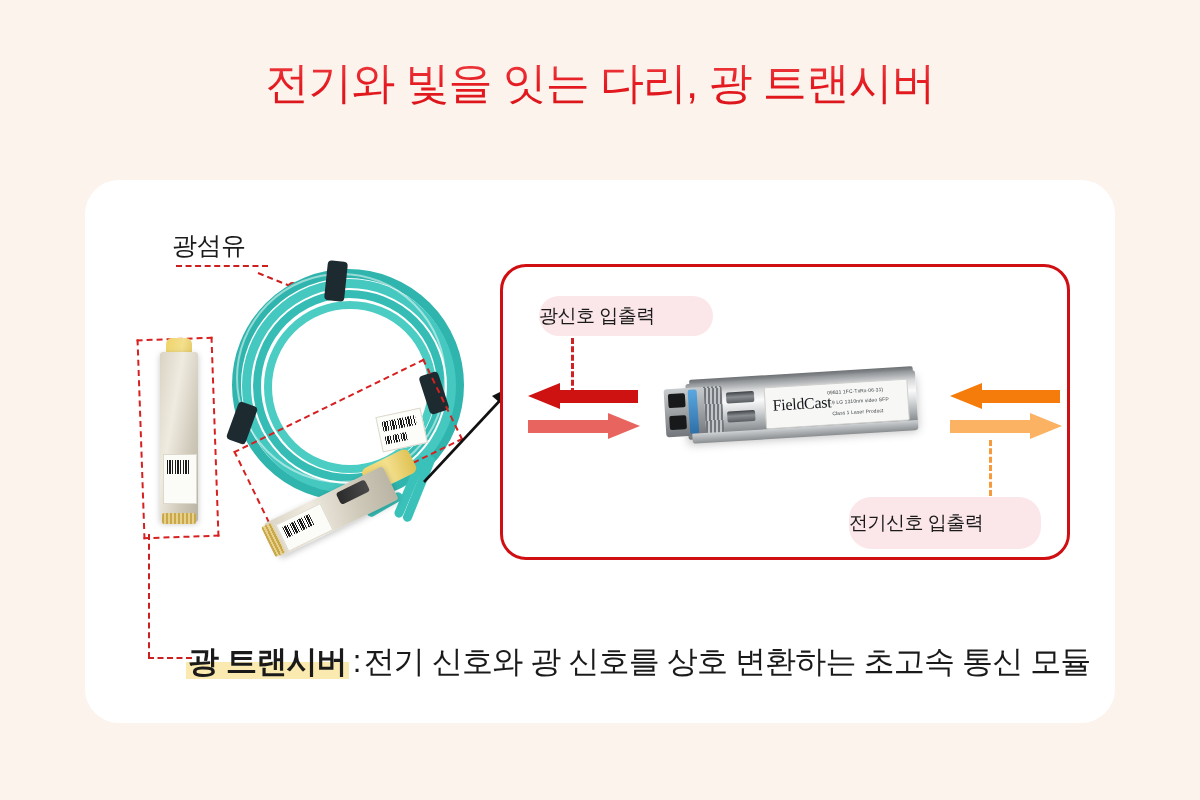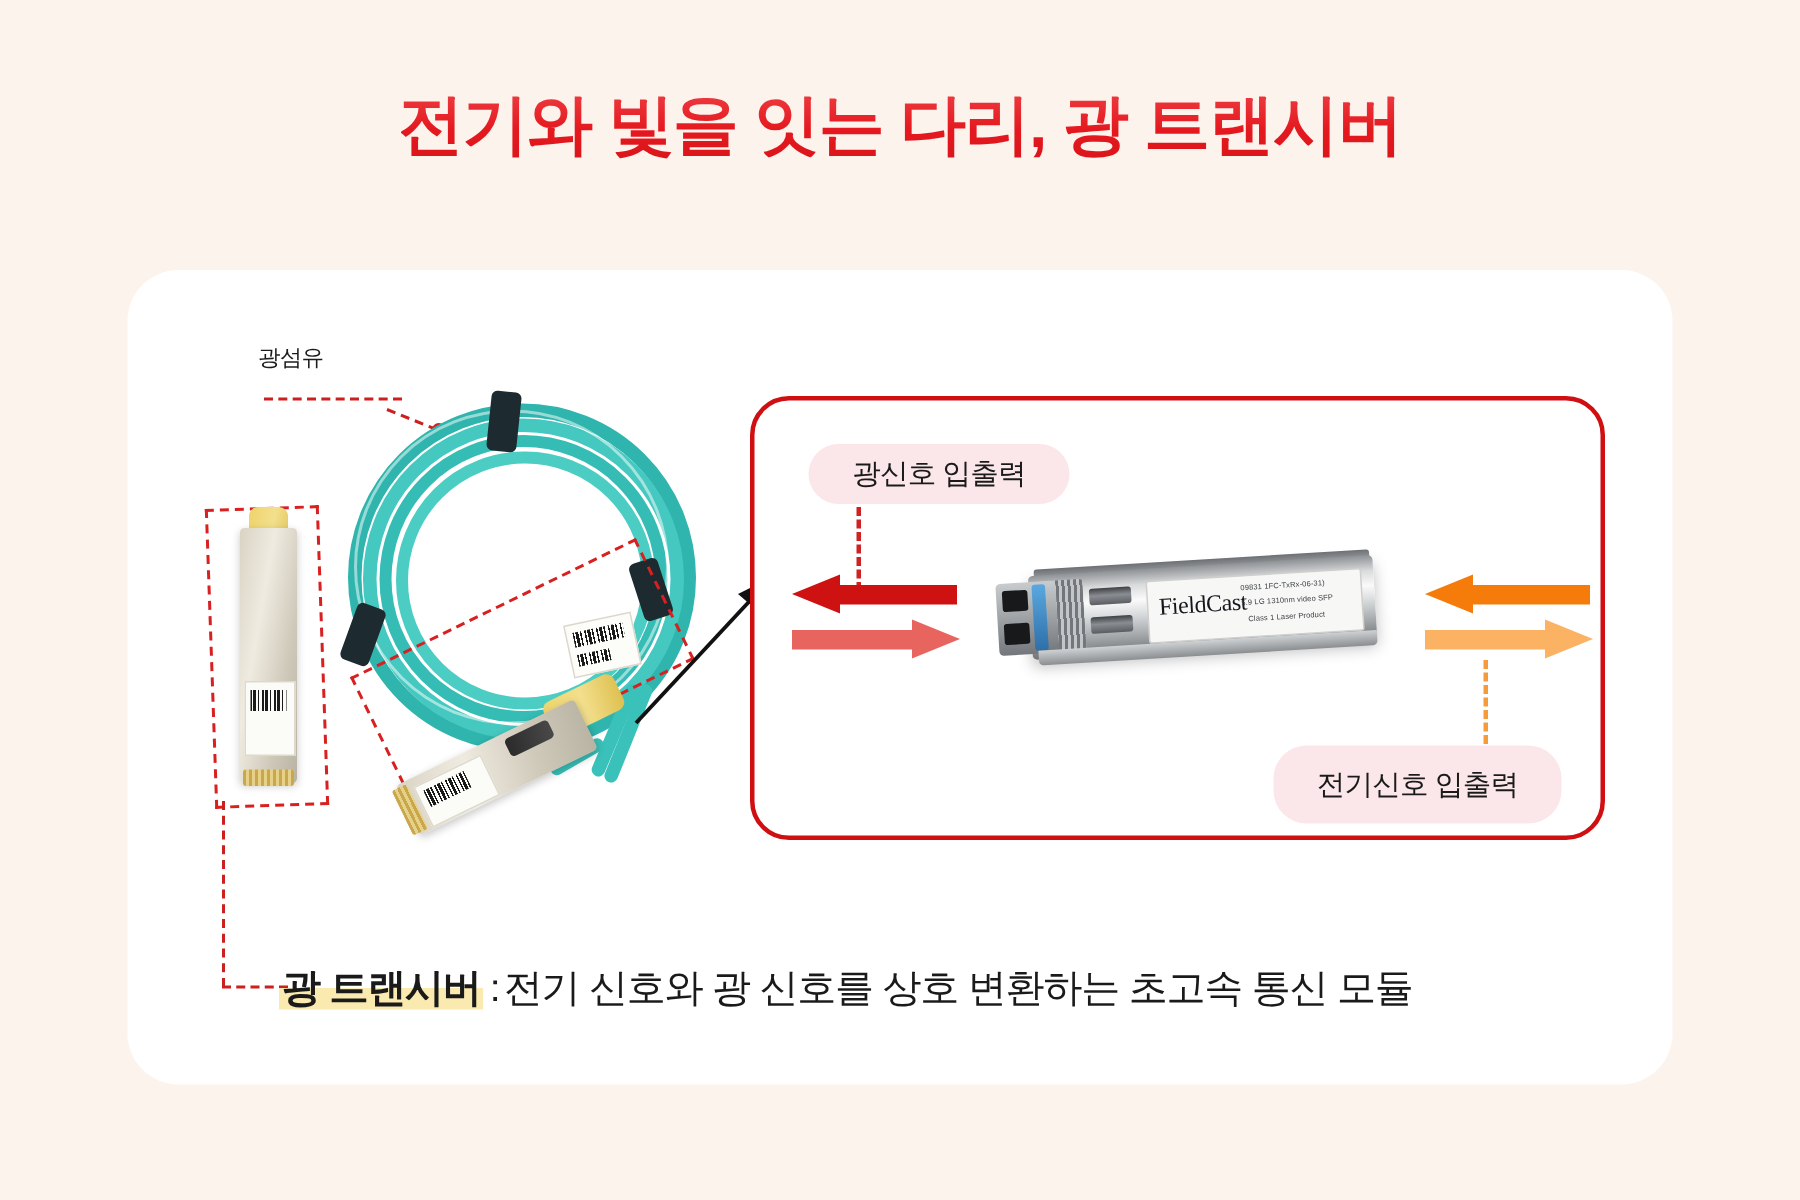--- a/index.html
+++ b/index.html
@@ -20,21 +20,21 @@
   .title-wrap {
     position: absolute;
     left: 0;
     top: 54px;
     width: 1200px;
     text-align: center;
   }
   .title {
     display: inline-block;
     font-size: 44px;
-    font-weight: bold;
+    font-weight: normal;
     letter-spacing: -1px;
     color: #e8262b;
     background: linear-gradient(180deg, #f0454a 0%, #e4191f 55%, #d8141a 100%);
     -webkit-background-clip: text;
     background-clip: text;
     -webkit-text-fill-color: transparent;
     white-space: nowrap;
   }
 
   
@@ -46,21 +46,21 @@
     height: 543px;
     background: #ffffff;
     border-radius: 34px;
   }
 
   
   .fiber-label {
     position: absolute;
     left: 172px;
     top: 229px;
-    font-size: 15px;
+    font-size: 25px;
     font-weight: 500;
     color: #1b1b1b;
     letter-spacing: -0.5px;
   }
 
   
   .coil {
     position: absolute;
     left: 228px;
     top: 265px;
@@ -203,21 +203,21 @@
   .pill {
     position: absolute;
     background: #fbe7e9;
     border-radius: 22px;
     color: #1a1a1a;
     font-size: 19px;
     font-weight: 500;
     letter-spacing: -0.5px;
     display: flex;
     align-items: center;
-    justify-content: center;
+    justify-content: flex-start;
     white-space: nowrap;
   }
   #pill-optical { left: 539px; top: 296px; width: 174px; height: 40px; }
   #pill-electric{ left: 849px; top: 497px; width: 192px; height: 52px; }
 
   .pill-stem-red {
     position: absolute;
     left: 571px; top: 338px; height: 56px;
     border-left: 3px dashed #cf2323;
   }
@@ -356,21 +356,21 @@
   }
 
   
   .black-arrow { position: absolute; left: 420px; top: 370px; width: 110px; height: 120px; }
 
   
   .caption {
     position: absolute;
     left: 186px;
     top: 641px;
-    font-size: 26px;
+    font-size: 31px;
     letter-spacing: -0.8px;
     color: #1a1a1a;
     white-space: nowrap;
   }
   .caption .term {
     font-weight: bold;
     background: linear-gradient(transparent 52%, #fbeab0 52%);
     padding: 0 2px;
   }
   .caption .colon { margin: 0 3px 0 4px; }

